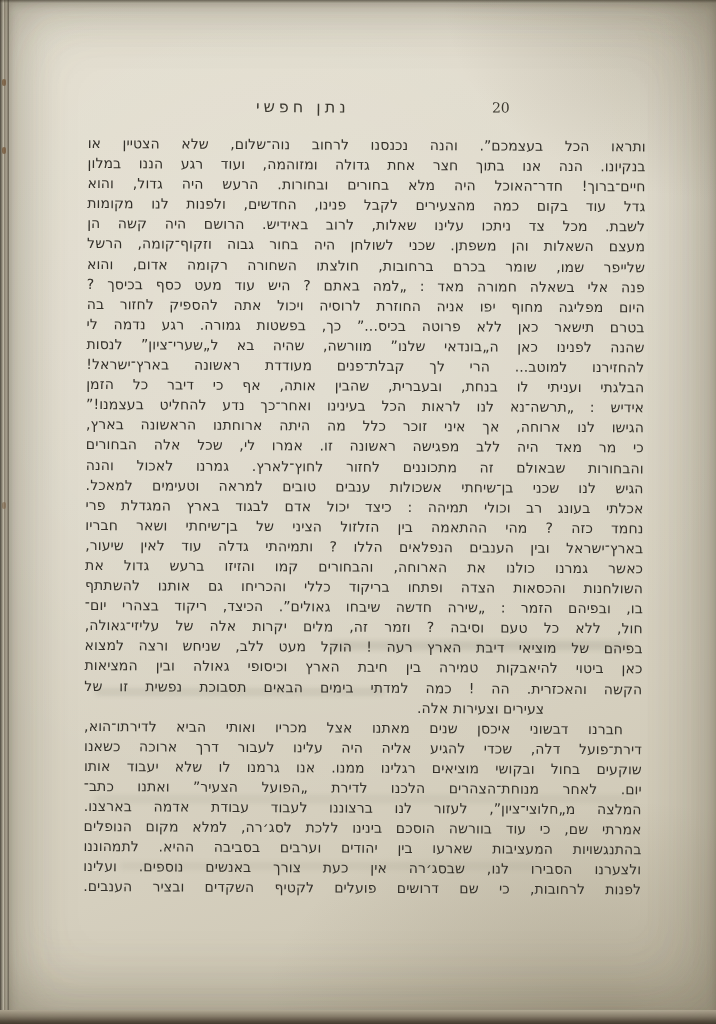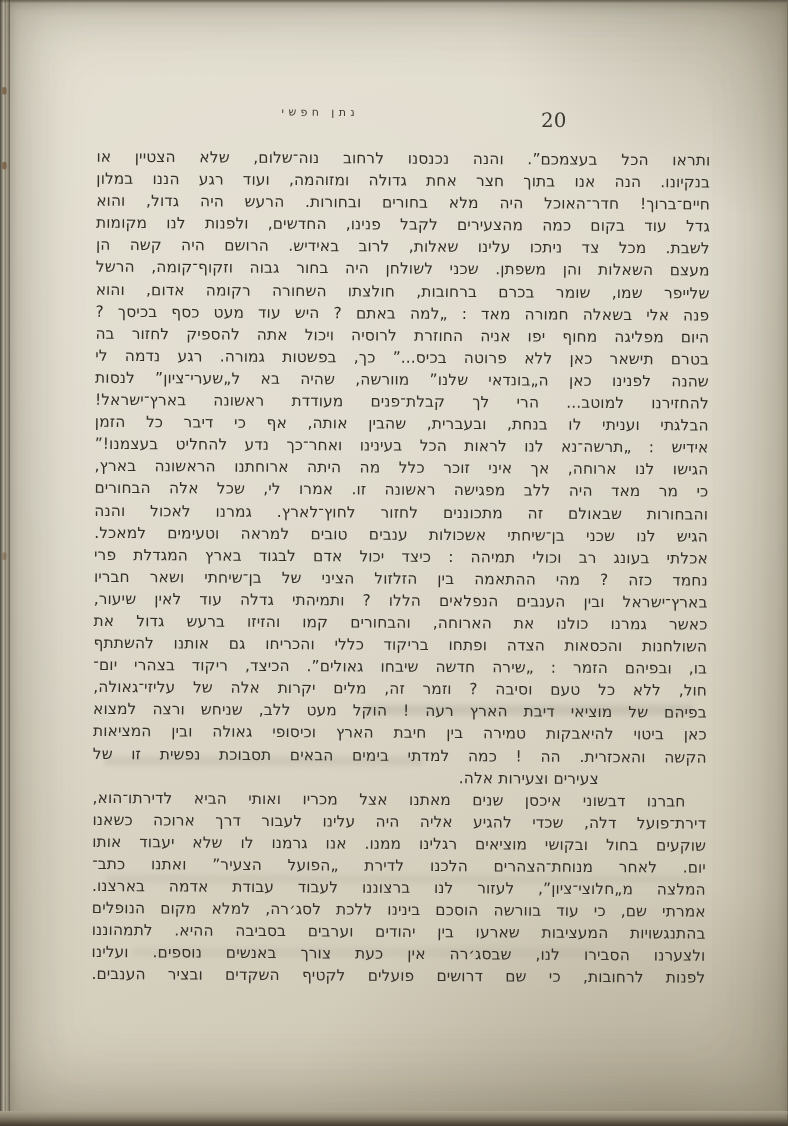--- a/index.html
+++ b/index.html
@@ -52,27 +52,27 @@
   .content{
     position:absolute;left:88px;top:96px;width:558px;
     direction:rtl;
     color:#33302a;
     transform:rotate(.35deg);
     transform-origin:0 0;
   }
   .running-head{position:relative;height:16px;}
   .running-title{
     position:absolute;left:168px;top:0;
-    font-size:10px;letter-spacing:4px;color:#3b382f;
+    font-size:16px;letter-spacing:4px;color:#3b382f;
     white-space:nowrap;
   }
   .page-number{
     position:absolute;left:404px;top:1px;
     font-family:"DejaVu Serif",serif;
-    font-size:18px;color:#3b382f;direction:ltr;
+    font-size:14px;color:#3b382f;direction:ltr;
   }
   .body-text{margin-top:21px;font-size:14px;}
   .line{
     line-height:20.1px;height:20.1px;
     text-align:justify;text-align-last:justify;
     white-space:nowrap_off;
     letter-spacing:.1px;
   }
   .para-first{padding-right:19px;}
   .short-last{padding-right:98px;text-align-last:right;}

